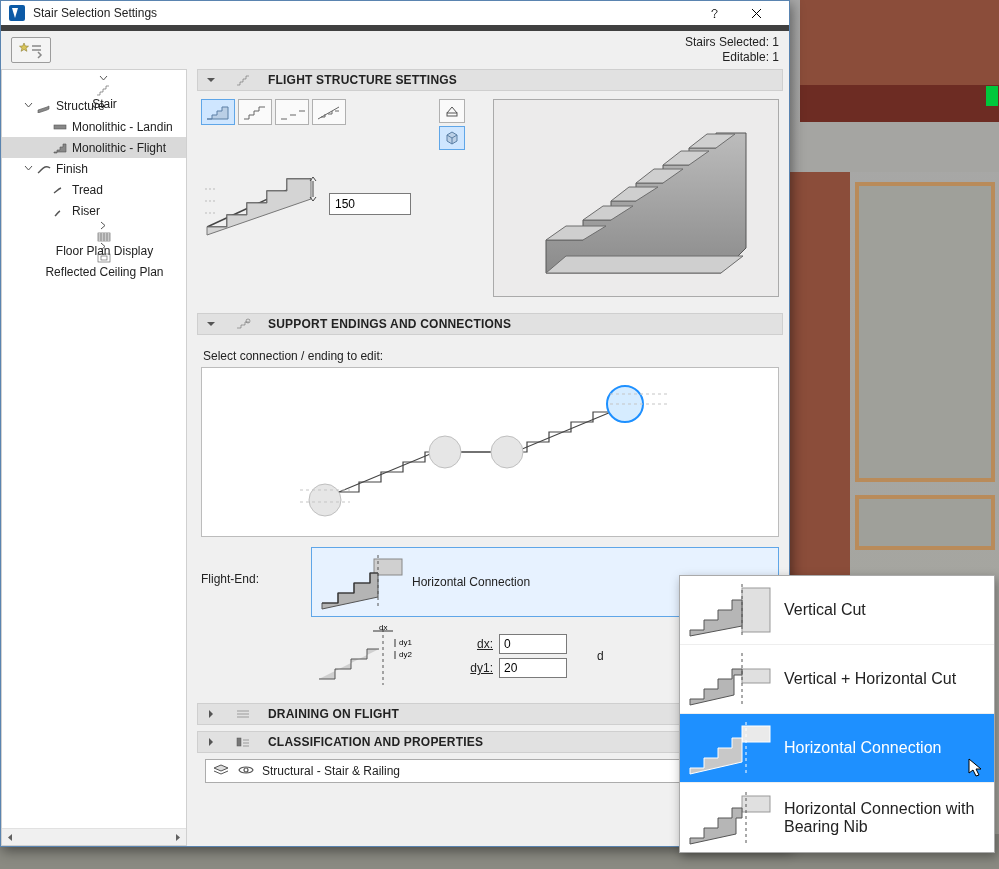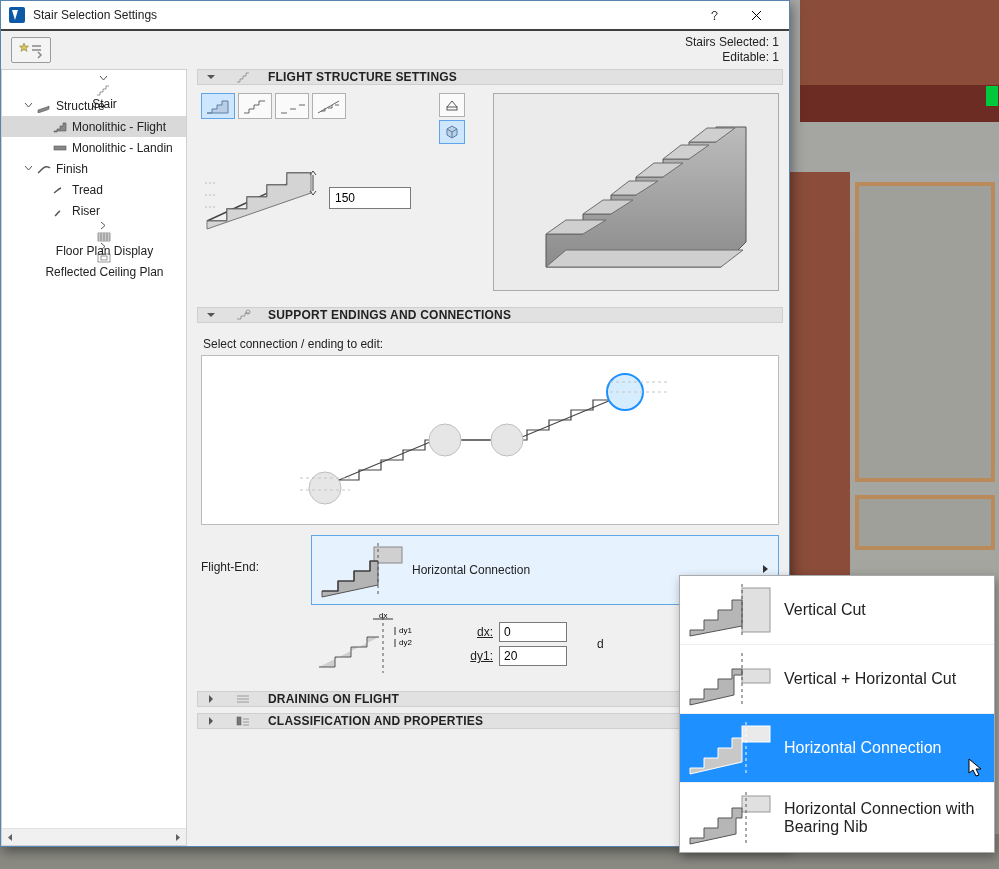--- a/index.html
+++ b/index.html
@@ -19,21 +19,21 @@
 
   
   .dialog {
     position:absolute; left:0; top:0; width:790px; height:847px;
     background:#f0f0f0; border:1px solid #5a84b0;
     box-shadow: 2px 4px 12px rgba(0,0,0,.45);
     display:flex; flex-direction:column;
   }
   .titlebar {
     height:30px; background:#fff; display:flex; align-items:center;
-    padding:0 12px 0 8px; border-bottom:2px solid #404040;
+    padding:0 12px 0 8px; border-bottom:6px solid #404040;
   }
   .titlebar .appicon { width:16px; height:16px; background:#0c5aa6; border-radius:2px; margin-right:8px; position:relative;}
   .titlebar .appicon::after{content:""; position:absolute; left:3px; top:3px; width:6px; height:10px; background:#fff; clip-path:polygon(0 0,100% 0,50% 100%);}
   .titlebar .title { flex:1; font-size:12px; }
   .titlebar .btn { width:42px; height:28px; display:flex; align-items:center; justify-content:center; }
   .titlebar svg { width:11px; height:11px; stroke:#000; stroke-width:1; fill:none; }
 
   .topbar {
     height:38px; display:flex; align-items:center; justify-content:space-between;
     padding:0 10px;
@@ -62,21 +62,21 @@
   .ind1{padding-left:19px;flex-direction:column;} .ind2{padding-left:20px;} .ind3{padding-left:36px;}
   .sb-scrollbar{ position:absolute; left:0; right:0; bottom:0; height:17px; background:#f0f0f0; border-top:1px solid #e1e1e1; display:flex; align-items:center;}
   .sb-scrollbar .arrow{width:17px;height:17px;display:flex;align-items:center;justify-content:center;}
   .sb-scrollbar .track{flex:1;}
   .sb-scrollbar svg{width:9px;height:9px;fill:#606060;}
 
   
   .main { flex:1; padding:0 6px 0 10px; overflow:hidden; display:flex; flex-direction:column;}
   .section {
     background:#e1e1e1; border:1px solid #cfcfcf;
-    height:16px; display:flex; align-items:center; gap:16px;
+    height:22px; display:flex; align-items:center; gap:16px;
     padding:0 6px; margin-top:0; font-weight:600; font-size:12px; color:#222;
   }
   .section:not(:first-of-type){ margin-top:6px;}
   .section .chev { width:14px; height:14px; display:flex; align-items:center; justify-content:center;}
   .section .chev svg{width:10px;height:10px;fill:#555;}
   .section .sicon { width:18px; display:flex; align-items:center; justify-content:center;}
   .section .sicon svg{width:16px;height:14px;fill:#777;stroke:#555;stroke-width:.5;}
   .section .slabel { letter-spacing:.2px;}
   .panel { padding:8px 4px 10px 4px; }
 
@@ -232,37 +232,37 @@
                 <path d="M1 2 L4.5 6 L8 2"></path>
               </svg>
             </span>
           <span class="ticon">
               <svg viewBox="0 0 16 14">
                 <path d="M2 11l3-1 3-1 3-1 2-1v3l-2 1-3 1-3 1-3 1z"></path>
               </svg>
             </span>
           <span class="tlabel">Structure</span>
         </div>
+        <div class="tree-row ind3">
+          <span class="tw"></span>
+          <span class="ticon">
+              <svg viewBox="0 0 16 14">
+                <rect x="2" y="5" width="12" height="4"></rect>
+              </svg>
+            </span>
+          <span class="tlabel">Monolithic - Landin</span>
+        </div>
         <div class="tree-row ind3 sel">
           <span class="tw"></span>
           <span class="ticon">
               <svg viewBox="0 0 16 14">
                 <path d="M2 12h3V9h3V6h3V3h3v8H2z"></path>
               </svg>
             </span>
           <span class="tlabel">Monolithic - Flight</span>
-        </div>
-        <div class="tree-row ind3">
-          <span class="tw"></span>
-          <span class="ticon">
-              <svg viewBox="0 0 16 14">
-                <rect x="2" y="5" width="12" height="4"></rect>
-              </svg>
-            </span>
-          <span class="tlabel">Monolithic - Landin</span>
         </div>
         <div class="tree-row ind2">
           <span class="tw">
               <svg viewBox="0 0 9 9">
                 <path d="M1 2 L4.5 6 L8 2"></path>
               </svg>
             </span>
           <span class="ticon">
               <svg viewBox="0 0 16 14">
                 <path d="M2 11c3-2 4-5 7-6s4 0 5 1" fill="none" stroke-width="1.5"></path>
@@ -527,20 +527,39 @@
           </span>
         <span class="sicon">
             <svg viewBox="0 0 16 14">
               <rect x="2" y="3" width="4" height="8"></rect>
               <path d="M8 5h6M8 8h6M8 11h6"></path>
             </svg>
           </span>
         <span class="slabel">CLASSIFICATION AND PROPERTIES</span>
       </div>
 
+      <div class="footer">
+        <div class="layer">
+          <span class="licon"><svg viewBox="0 0 18 14">
+                <path d="M9 2l7 3-7 3-7-3z" fill="#ddd"></path>
+                <path d="M2 8l7 3 7-3" fill="none"></path>
+              </svg></span>
+          <span class="eye"><svg viewBox="0 0 16 12">
+                <path d="M1 6c2-4 12-4 14 0-2 4-12 4-14 0z"></path>
+                <circle cx="8" cy="6" r="2"></circle>
+              </svg></span>
+          <span class="ltext">Structural - Stair &amp; Railing</span>
+          <span class="larrow"><svg viewBox="0 0 8 8">
+                <path d="M1 1 L6 4 L1 7z"></path>
+              </svg></span>
+        </div>
+        <div class="btn2">
+            <span>Cancel</span>
+          </div>
+      </div>
     </div>
   </div>
 </div>
 
 <div class="popup">
   <div class="popup-item">
     <svg class="th" viewBox="0 0 92 56">
       <rect x="58" y="6" width="28" height="44" fill="#e0e0e0" stroke="#999"></rect>
       <path d="M6 48 h14 v-10 h14 v-10 h14 v-10 h10 v26 L6 54z" fill="#b6b6b6" stroke="#555"></path>
       <line x1="58" y1="2" x2="58" y2="54" stroke="#555" stroke-dasharray="3 3"></line>

